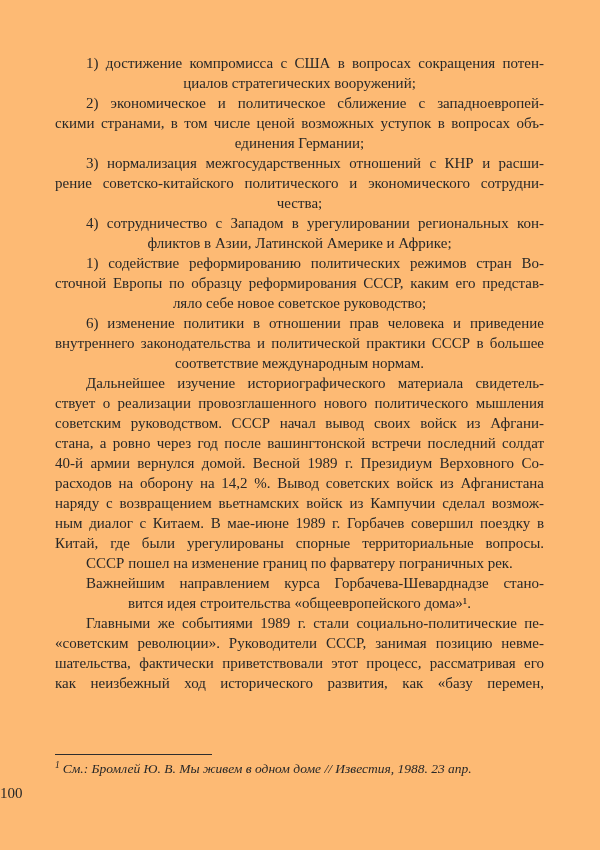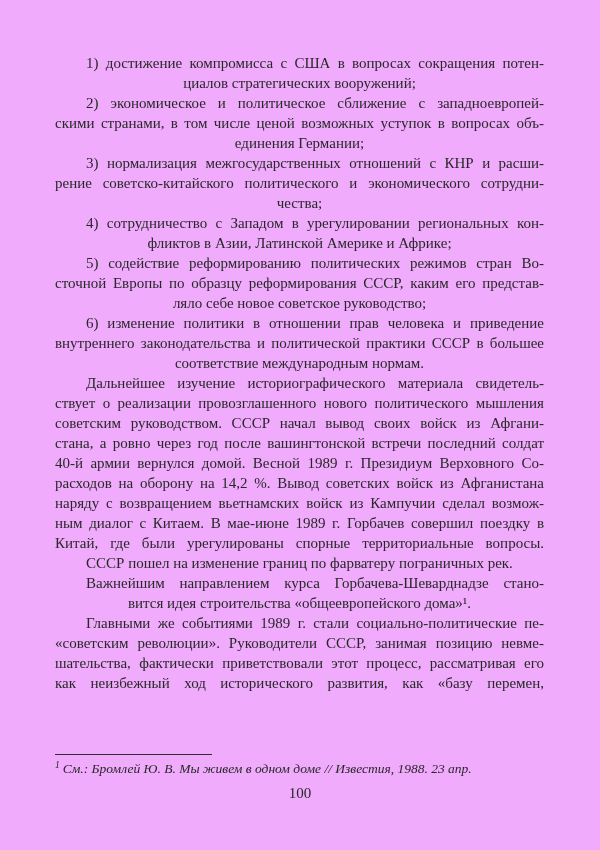--- a/index.html
+++ b/index.html
@@ -44,41 +44,40 @@
   }
   .footnote sup {
     font-size: 9.5px;
     vertical-align: super;
     line-height: 0;
     margin-right: 3px;
   }
   .page-number {
     position: absolute;
     left: 0; top: 785px; width: 600px;
-    text-align: center;
     font-size: 15px;
   }
 </style>
 </head>
 <body style="color: rgb(40, 40, 40);">
 
-<div class="page" style="background: #f0abfc;">
+<div class="page" style="background: #fdba74;">
 
   <div class="body-text">
       <div class="line indent just">1) достижение компромисса с США в вопросах сокращения потен-</div>
       <div class="line">циалов стратегических вооружений;</div>
       <div class="line indent just">2) экономическое и политическое сближение с западноевропей-</div>
       <div class="line just">скими странами, в том числе ценой возможных уступок в вопросах объ-</div>
       <div class="line">единения Германии;</div>
       <div class="line indent just">3) нормализация межгосударственных отношений с КНР и расши-</div>
       <div class="line just">рение советско-китайского политического и экономического сотрудни-</div>
       <div class="line">чества;</div>
       <div class="line indent just">4) сотрудничество с Западом в урегулировании региональных кон-</div>
       <div class="line">фликтов в Азии, Латинской Америке и Африке;</div>
-      <div class="line indent just">5) содействие реформированию политических режимов стран Во-</div>
+      <div class="line indent just">1) содействие реформированию политических режимов стран Во-</div>
       <div class="line just">сточной Европы по образцу реформирования СССР, каким его представ-</div>
       <div class="line">ляло себе новое советское руководство;</div>
       <div class="line indent just">6) изменение политики в отношении прав человека и приведение</div>
       <div class="line just">внутреннего законодательства и политической практики СССР в большее</div>
       <div class="line">соответствие международным нормам.</div>
       <div class="line indent just">Дальнейшее изучение историографического материала свидетель-</div>
       <div class="line just">ствует о реализации провозглашенного нового политического мышления</div>
       <div class="line just">советским руководством. СССР начал вывод своих войск из Афгани-</div>
       <div class="line just">стана, а ровно через год после вашингтонской встречи последний солдат</div>
       <div class="line just">40-й армии вернулся домой. Весной 1989 г. Президиум Верховного Со-</div>

